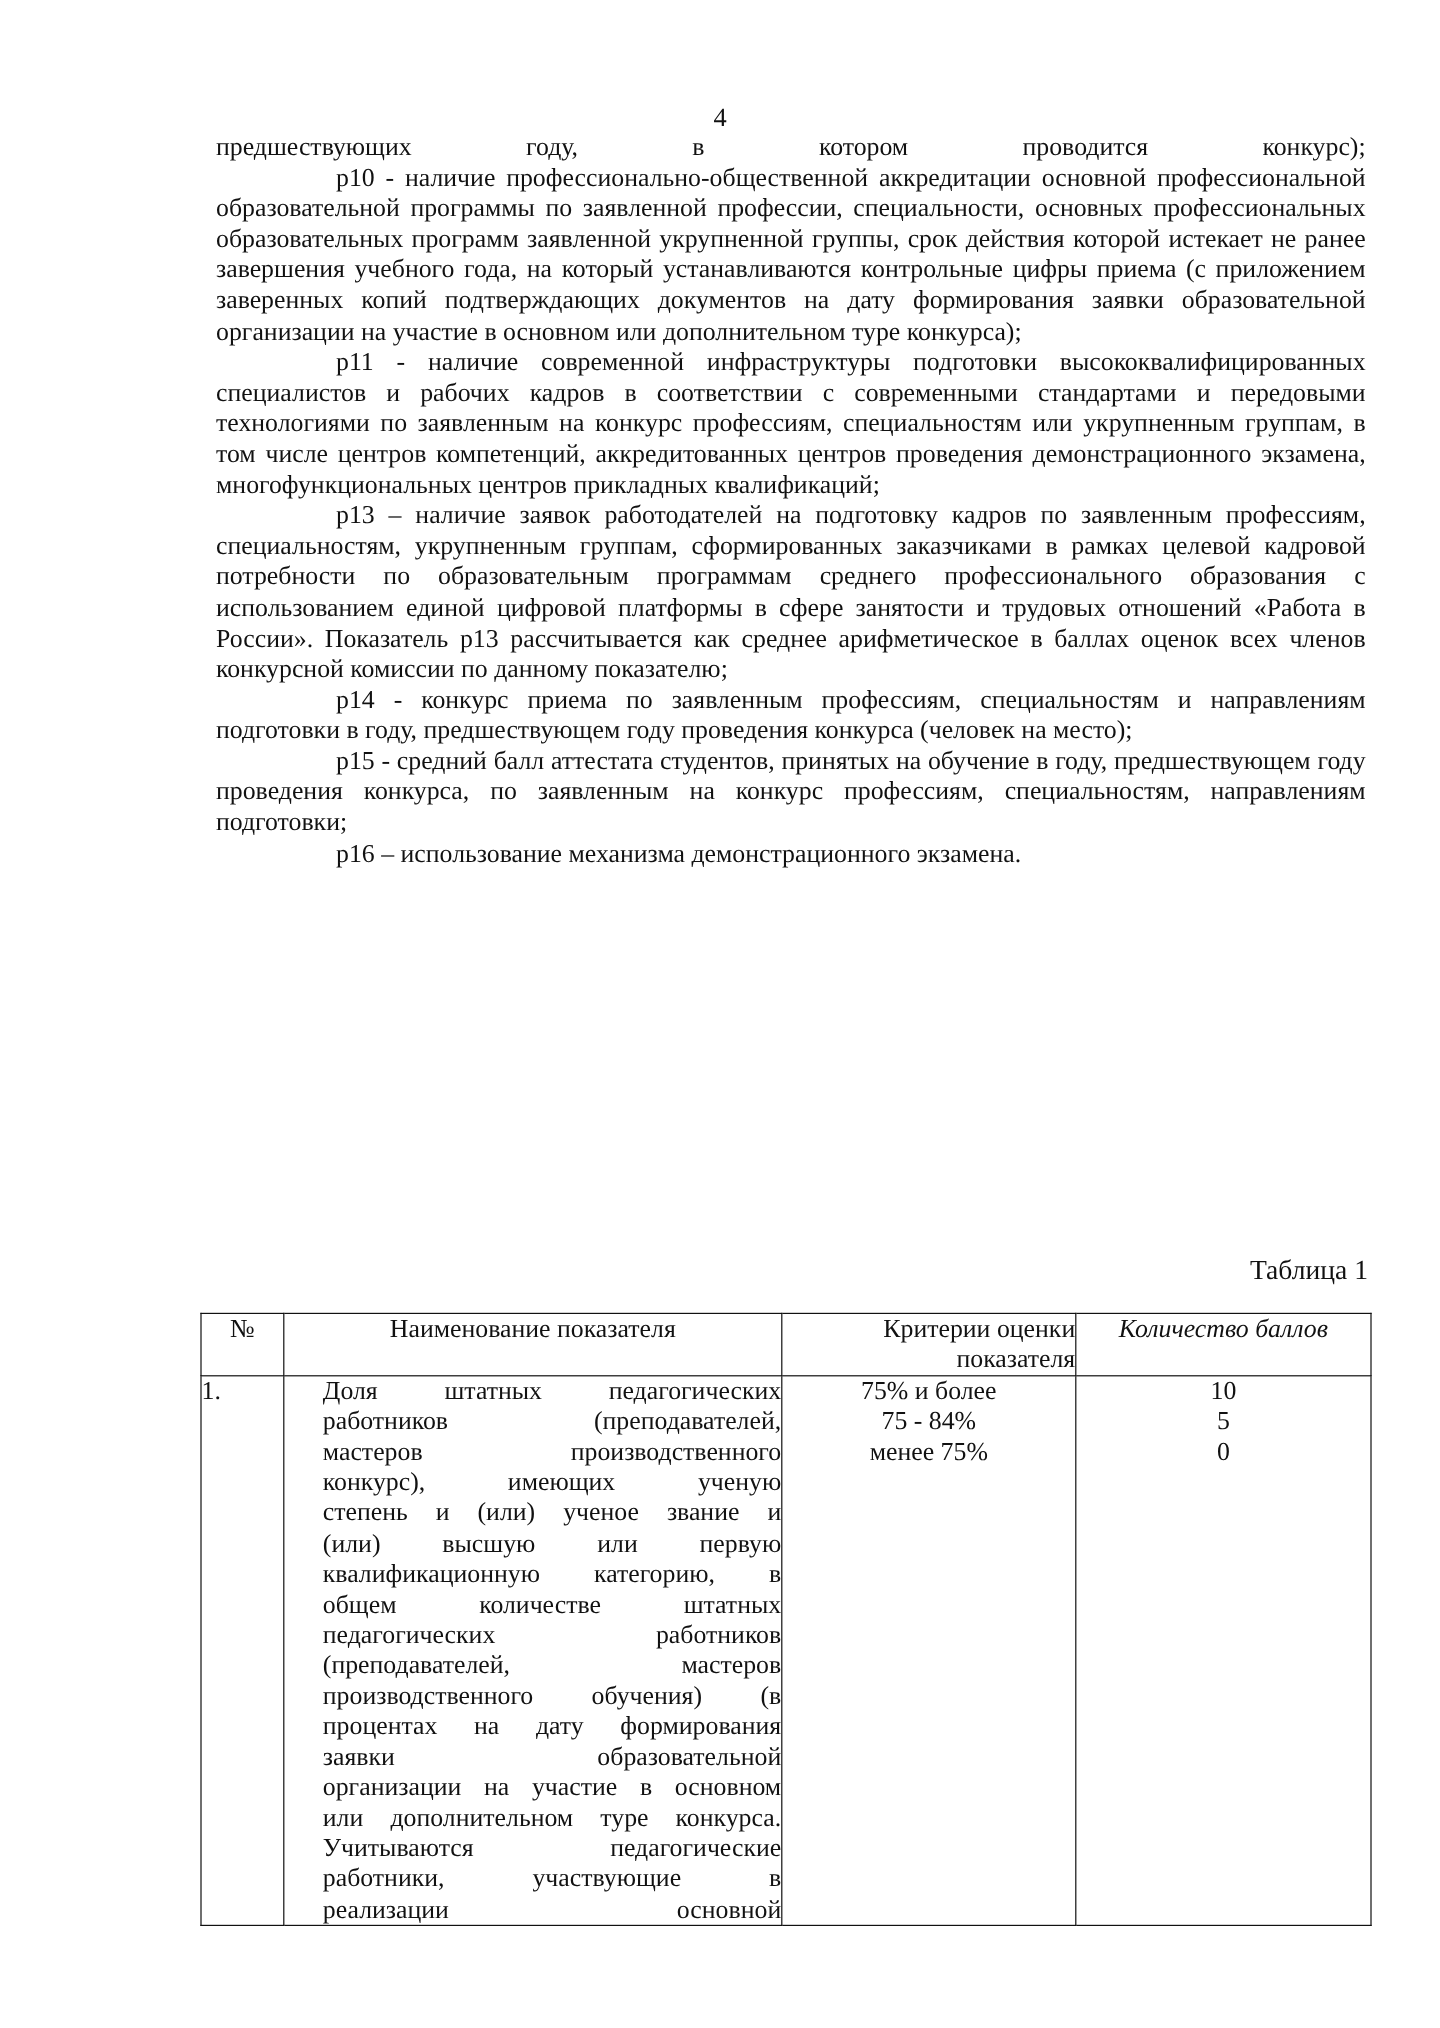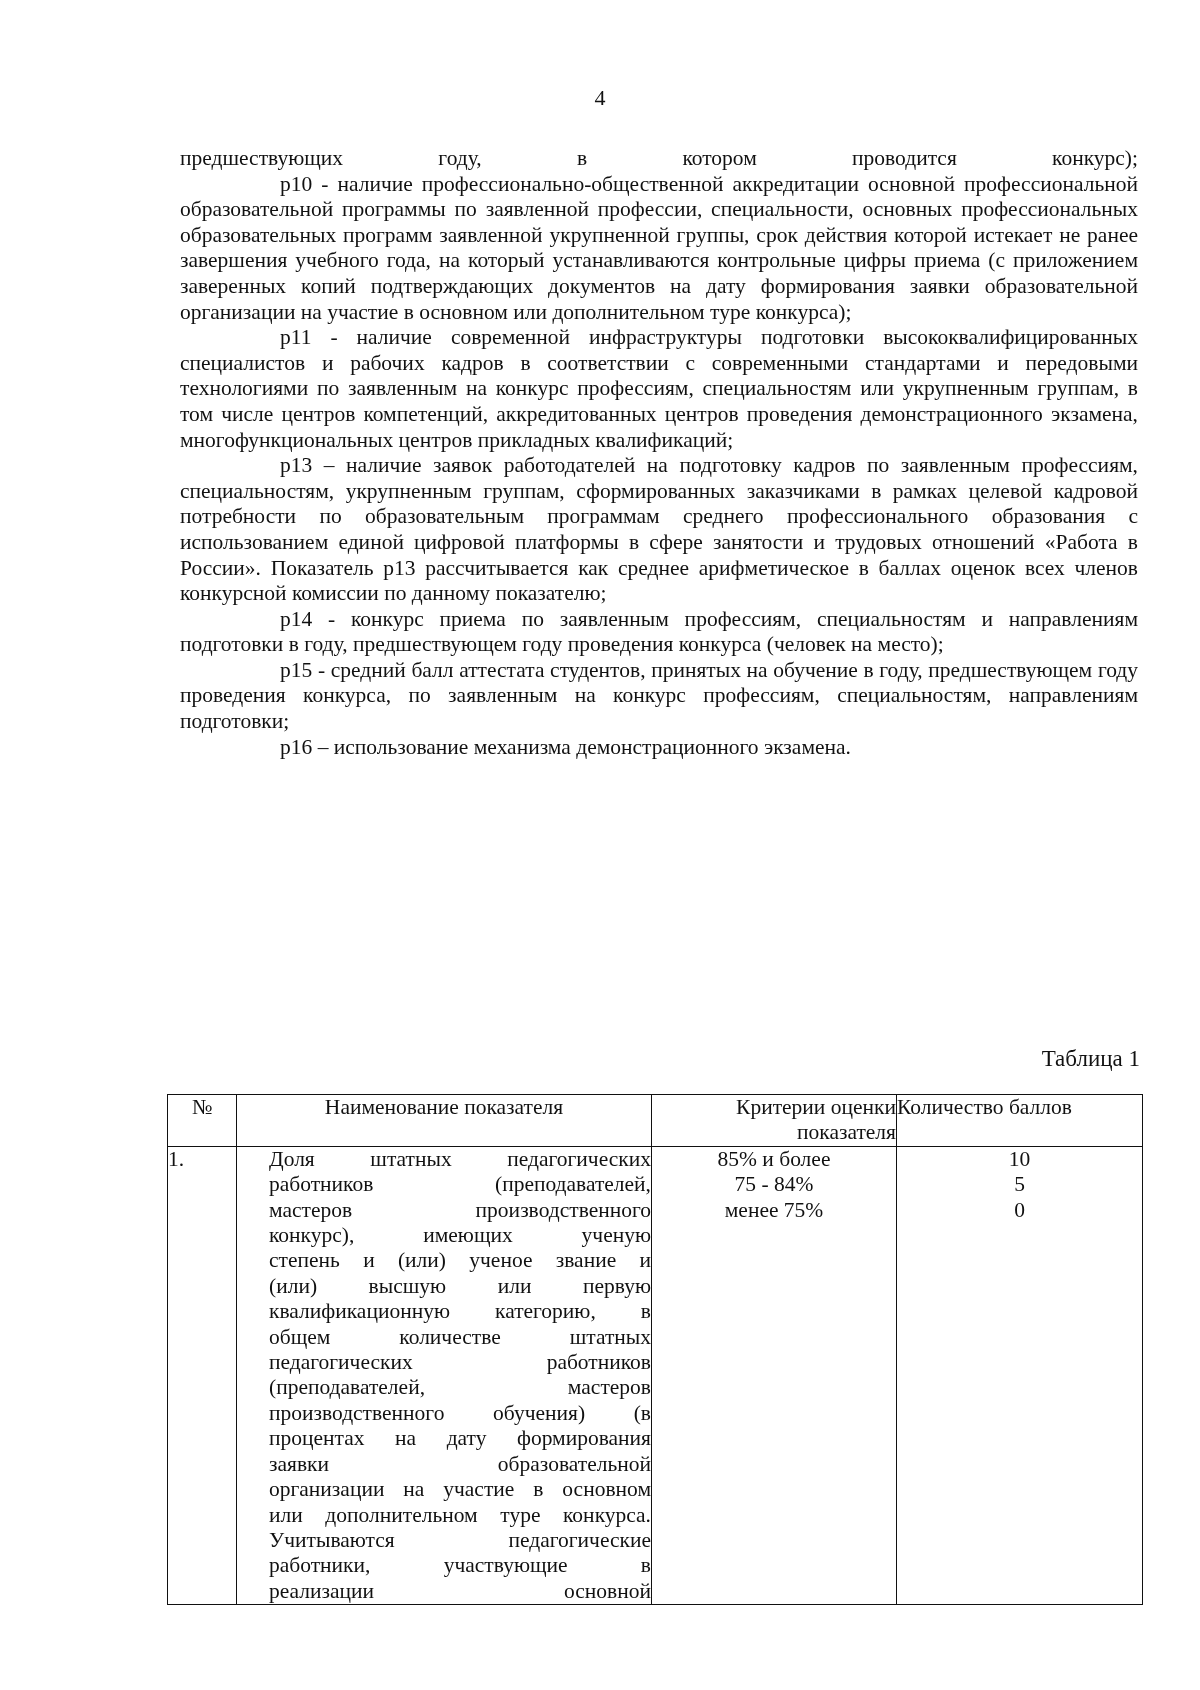--- a/index.html
+++ b/index.html
@@ -4,29 +4,29 @@
   <style>
     html, body { margin: 0; padding: 0; background: #ffffff; }
     body { width: 1200px; height: 1690px; position: relative; overflow: hidden;
            font-family: "Liberation Serif", "DejaVu Serif", serif; color: #111; }
     .page-number { position: absolute; top: 86px; left: 0; width: 1200px; text-align: center;
                    font-size: 22px; line-height: 24px; }
     .body-text { position: absolute; top: 110px; left: 180px; width: 958px;
                  font-size: 21.5px; line-height: 25.6px; }
     .para { margin: 0; text-align: justify; text-indent: 100px; }
     .para.noindent { text-indent: 0; }
-    .para.last-justify { text-align-last: justify; margin-top: 36px; }
+    .para.last-justify { text-align-last: justify; }
     .table-caption { position: absolute; top: 1046px; right: 60px; font-size: 23px; line-height: 26px; }
     table.criteria { position: absolute; top: 1094px; left: 167px; width: 976px; border-collapse: collapse;
                      font-size: 21.5px; line-height: 25.4px; }
     table.criteria td, table.criteria th { border: 1.6px solid #111; vertical-align: top; padding: 0; font-weight: normal; }
     th.col-no { width: 68px; text-align: center; padding-top: 2px; }
     th.col-name { width: 414px; padding-top: 2px; }
     th.col-crit { width: 244px; text-align: right; padding-top: 2px; }
-    th.col-score { text-align: left; padding-top: 2px; }
+    th.col-score { text-align: center; padding-top: 2px; font-style: italic; }
     tr.header-row { height: 51px; }
     td.cell-no { padding-left: 10px; padding-top: 1px; }
     td.cell-name { padding: 1px 16px 0 16px; text-align: justify; height: 455px; }
     td.cell-name .line { display: block; text-align: justify; text-align-last: justify; margin-left: 32px; }
     td.cell-crit, td.cell-score { text-align: center; padding-top: 1px; }
     .stack-line { display: block; }
   </style>
 </head>
 <body>
 
@@ -68,21 +68,21 @@
       <span class="line">производственного обучения) (в</span>
       <span class="line">процентах на дату формирования</span>
       <span class="line">заявки образовательной</span>
       <span class="line">организации на участие в основном</span>
       <span class="line">или дополнительном туре конкурса.</span>
       <span class="line">Учитываются педагогические</span>
       <span class="line">работники, участвующие в</span>
       <span class="line">реализации основной</span>
     </td>
     <td class="cell-crit">
-      <span class="stack-line">85% и более</span>
+      <span class="stack-line">75% и более</span>
       <span class="stack-line">75 - 84%</span>
       <span class="stack-line">менее 75%</span>
     </td>
     <td class="cell-score">
       <span class="stack-line">10</span>
       <span class="stack-line">5</span>
       <span class="stack-line">0</span>
     </td>
   </tr>
 </tbody>

